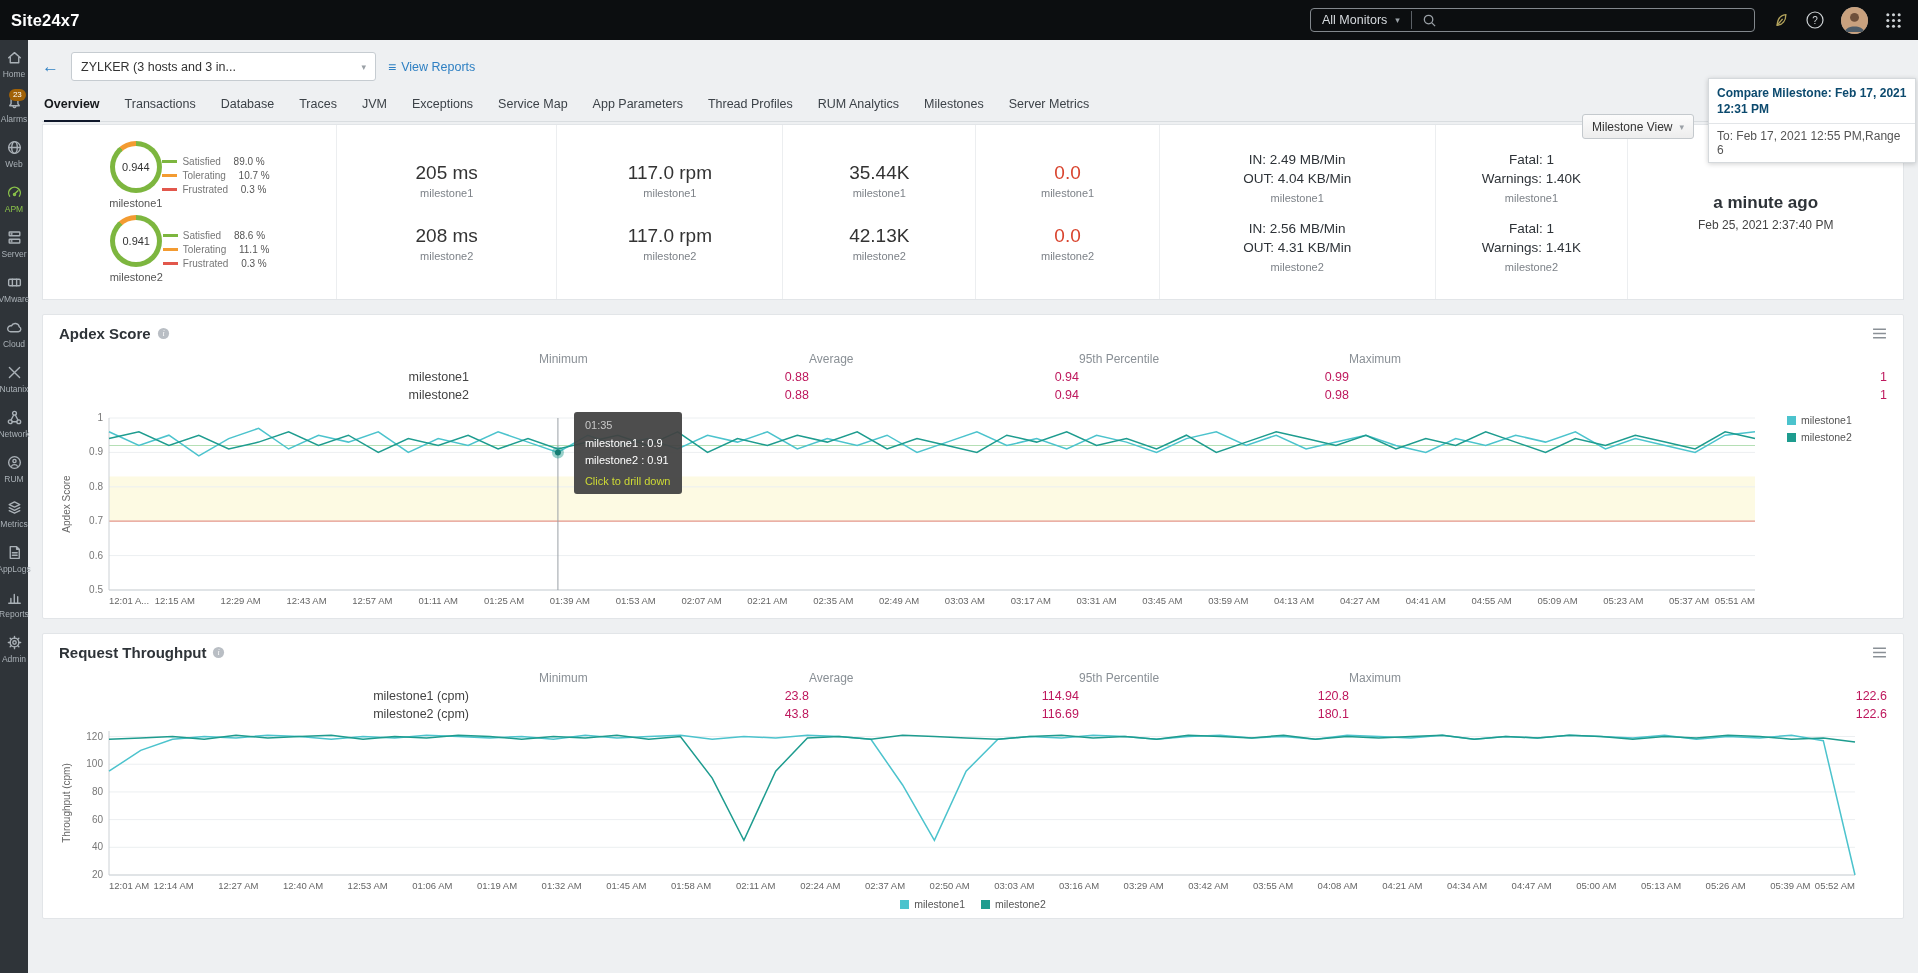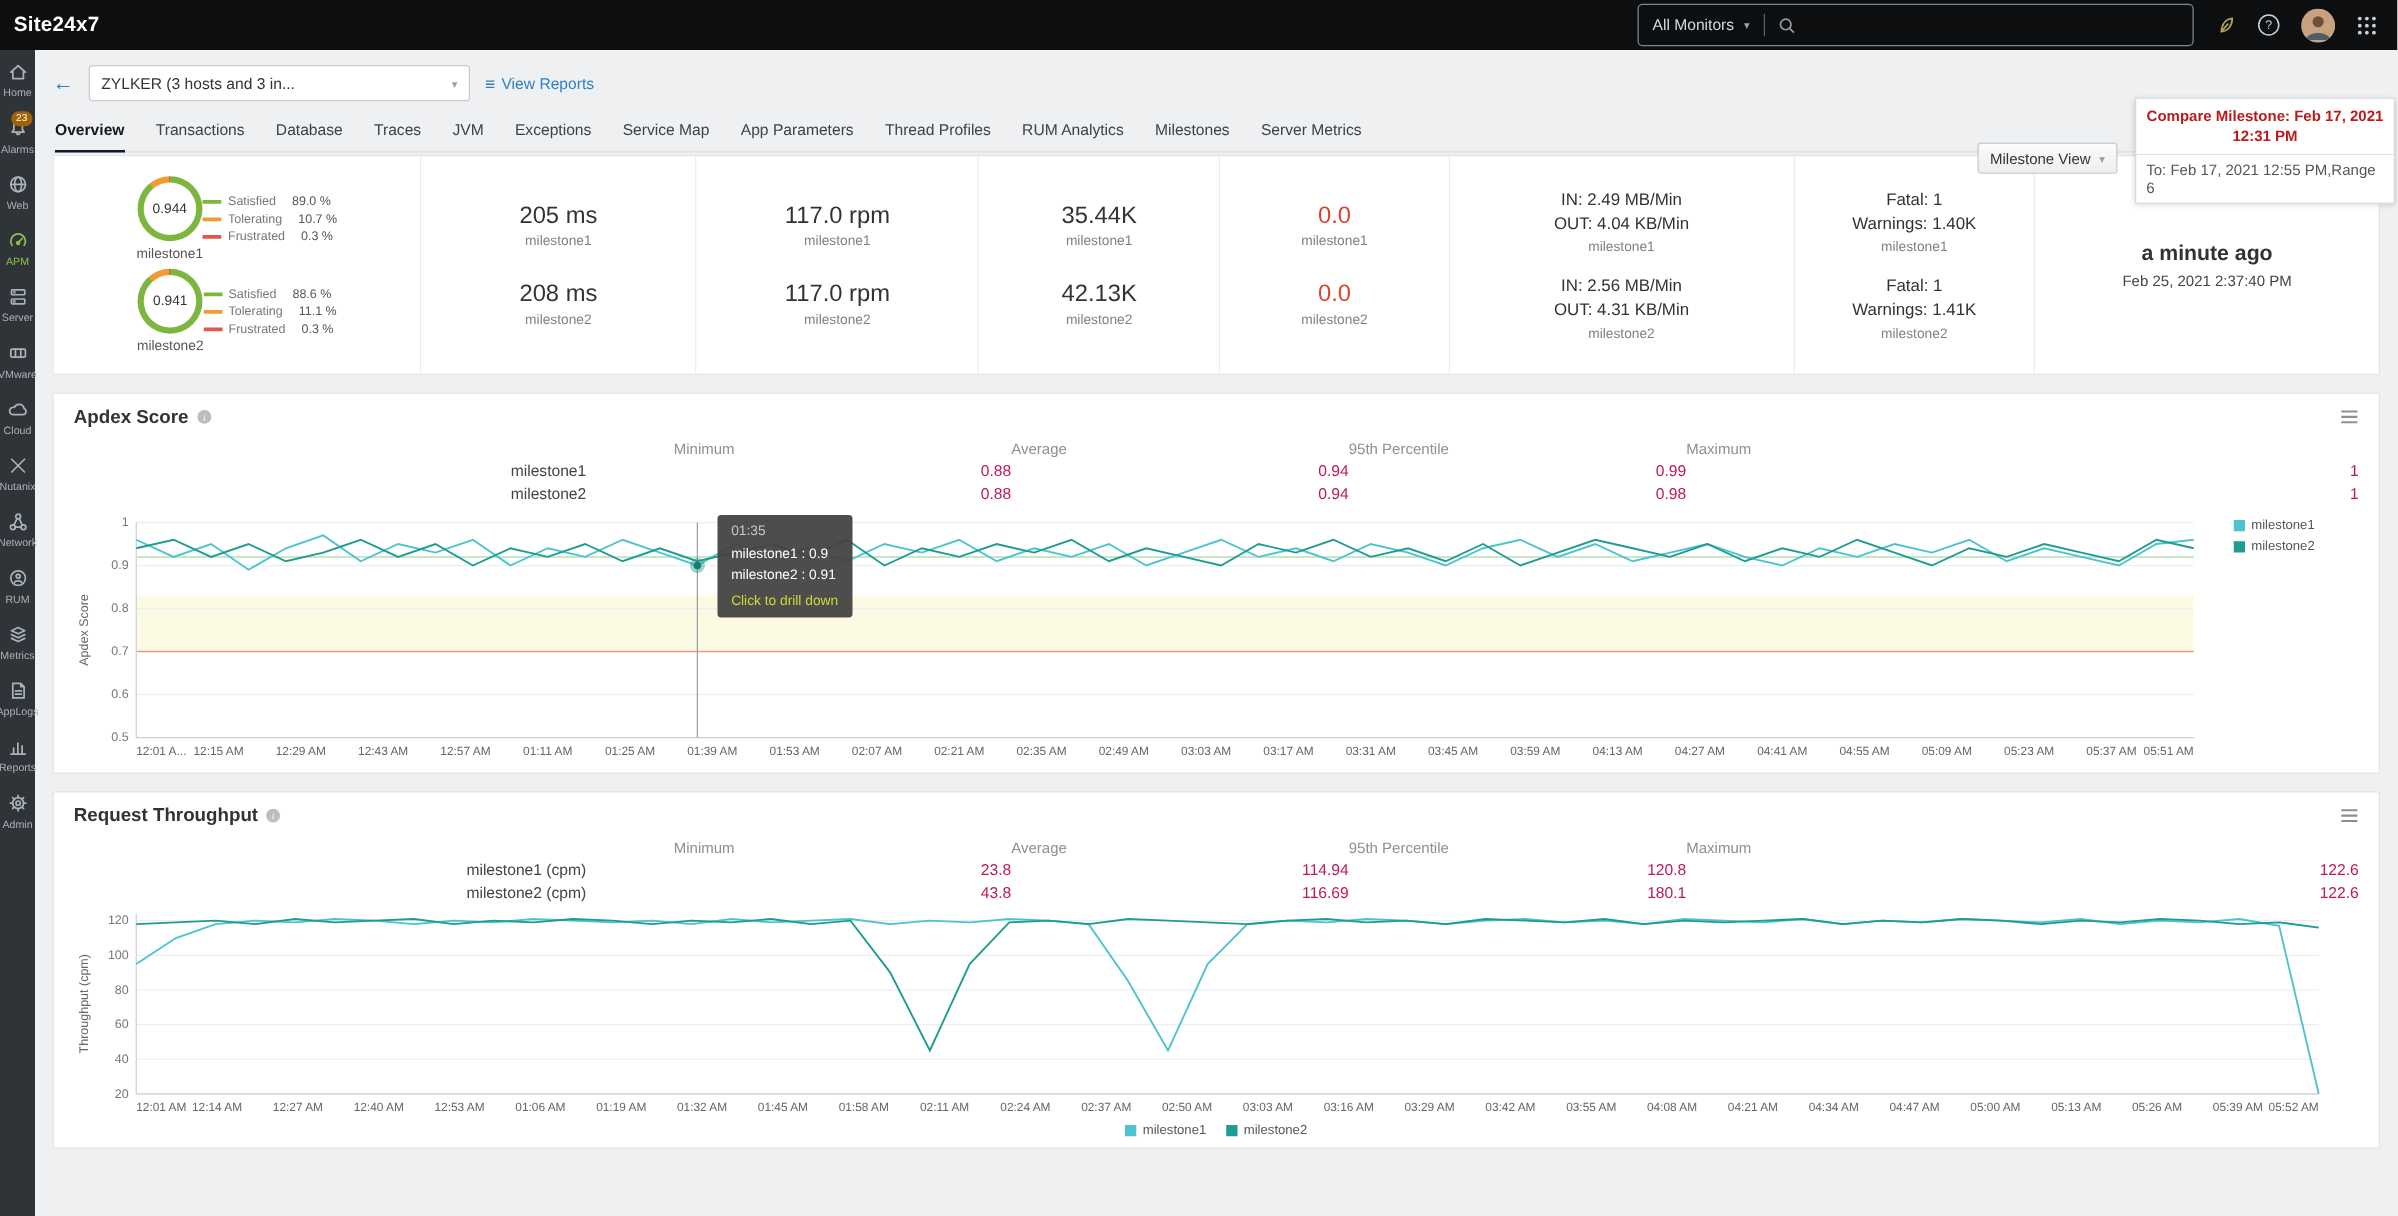--- a/index.html
+++ b/index.html
@@ -2,21 +2,21 @@
 <html><head>
 <meta charset="utf-8">
 <style>
   * { margin:0; padding:0; box-sizing:border-box; }
   html,body { width:1918px; height:973px; overflow:hidden; font-family:"Liberation Sans", sans-serif; background:#eef0f2; }
 
   
   .topbar { height:40px; background:#0c0e10; display:flex; align-items:center; padding:0 16px 0 0; }
   .logo { color:#fff; font-weight:700; font-size:16.5px; padding-left:11px; letter-spacing:.2px; }
   .tb-right { margin-left:auto; display:flex; align-items:center; gap:17px; }
-  .monitor-search { display:flex; align-items:center; height:34px; width:445px; border:1px solid #82878c; border-radius:4px; color:#d6dade; }
+  .monitor-search { display:flex; align-items:center; height:24px; width:445px; border:1px solid #82878c; border-radius:4px; color:#d6dade; }
   .ms-monitors { display:flex; align-items:center; gap:8px; padding:0 11px; font-size:12.5px; cursor:pointer; white-space:nowrap; }
   .ms-div { width:1px; height:18px; background:#5b6066; }
   .ms-search { display:flex; align-items:center; gap:7px; padding:0 10px; flex:1; }
   .ms-input { background:transparent; border:none; outline:none; color:#ddd; flex:1; font-size:12.5px; }
   .caret { font-size:9px; color:#9aa0a6; }
   .tb-icon { color:#b9bec4; display:flex; cursor:pointer; }
   .avatar { width:27px; height:27px; border-radius:50%; overflow:hidden; background:#8b949c; cursor:pointer; }
 
   
   .app { display:flex; height:933px; }
@@ -31,21 +31,21 @@
 
   
   .page-head { display:flex; align-items:center; gap:12px; padding:12px 0 0; }
   .back-arrow { color:#2f80c3; font-size:17px; cursor:pointer; }
   .app-select { width:305px; height:29px; background:#fff; border:1px solid #c6ccd1; border-radius:3px; display:flex; align-items:center; justify-content:space-between; padding:0 9px; font-size:12.5px; color:#333; cursor:pointer; }
   .view-reports { color:#2f80c3; font-size:12.5px; display:flex; align-items:center; gap:5px; cursor:pointer; }
   .vr-icon { font-size:14px; }
 
   .milestone-btn { position:absolute; top:74px; right:224px; height:25px; background:linear-gradient(#fcfcfc,#ededed); border:1px solid #c4c9cd; border-radius:3px; font-size:12px; color:#333; display:flex; align-items:center; gap:7px; padding:0 9px; z-index:11; cursor:pointer; }
   .compare-box { position:absolute; right:2px; top:38px; width:208px; background:#fff; border:1px solid #d5d9dc; box-shadow:0 1px 5px rgba(0,0,0,.18); z-index:10; font-size:12px; }
-  .compare-title { font-weight:700; text-align:center; padding:6px 8px; color:#b91c1c; line-height:1.35; }
+  .compare-title { font-weight:700; text-align:left; padding:6px 8px; color:#0c4a6e; line-height:1.35; }
   .compare-sub { border-top:1px solid #e2e5e8; padding:5px 8px; color:#555; }
 
   
   .tabs { display:flex; gap:25px; margin-top:10px; border-bottom:1px solid #d9dde0; padding:0 2px; }
   .tab { font-size:12.5px; color:#3c4248; padding:6px 0 9px; cursor:pointer; white-space:nowrap; }
   .tab.active { font-weight:700; color:#16191c; border-bottom:2px solid #0f172a; margin-bottom:-1px; }
 
   
   .summary { display:flex; background:#fff; border:1px solid #e2e5e8; margin-top:2px; min-height:176px; }
   .sum-col { display:flex; flex-direction:column; justify-content:space-evenly; align-items:center; padding:10px 4px; border-left:1px solid #eceef0; }

